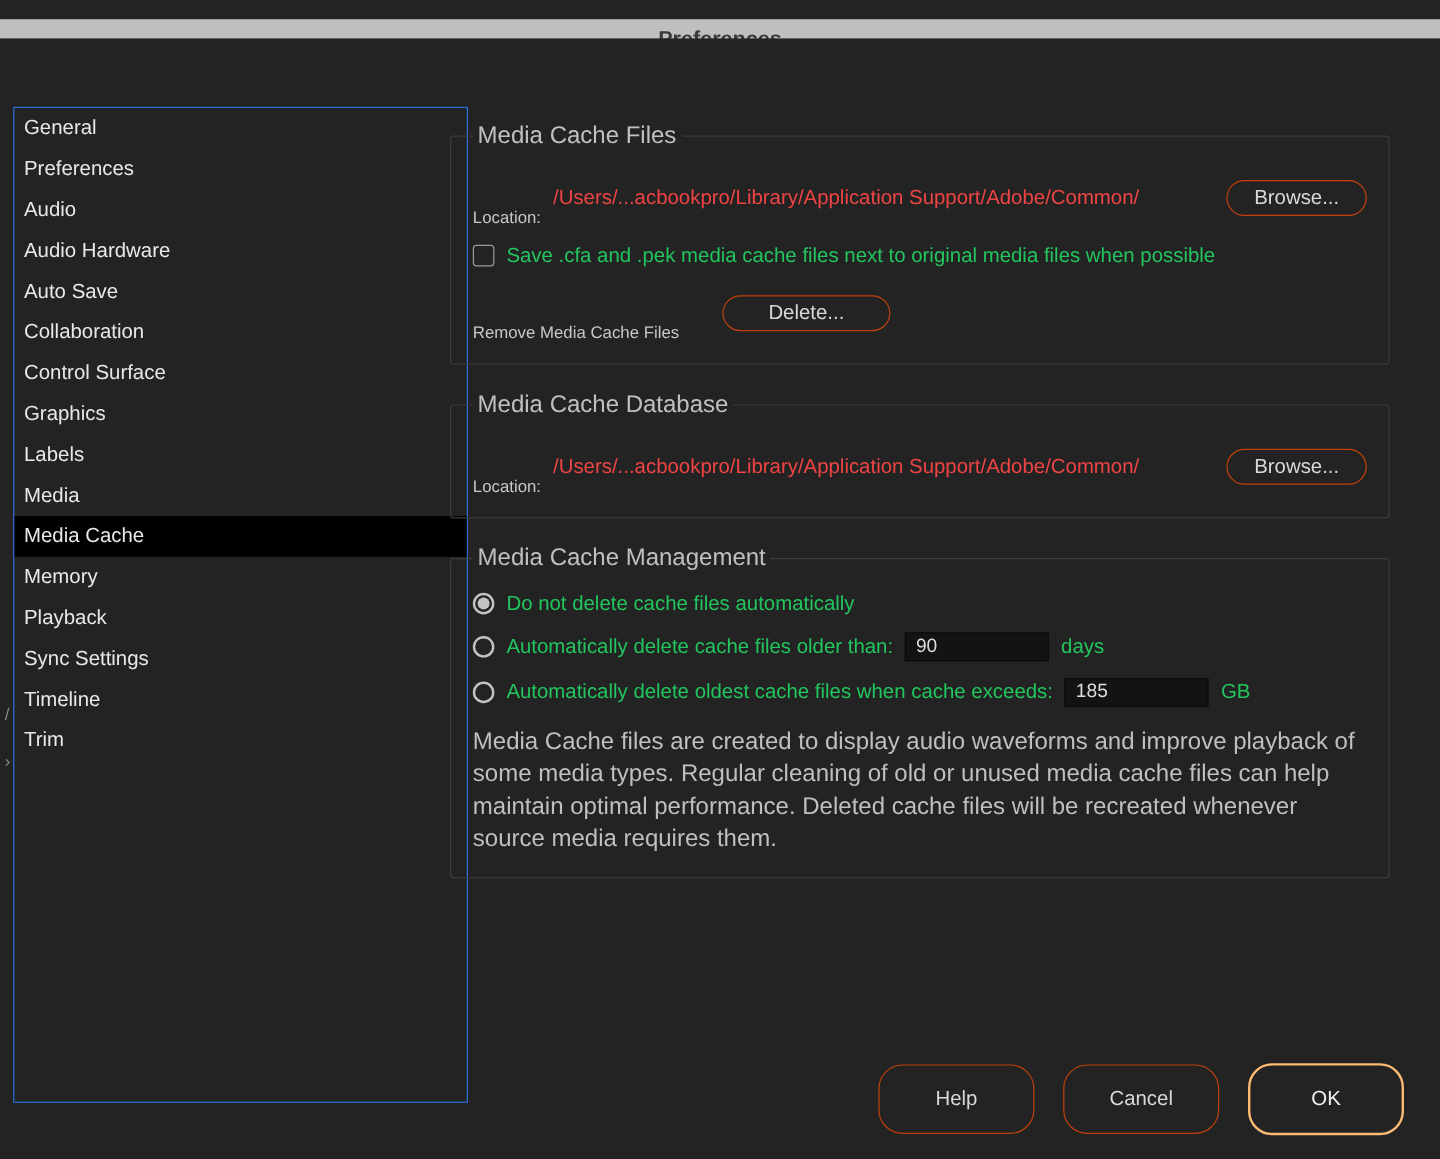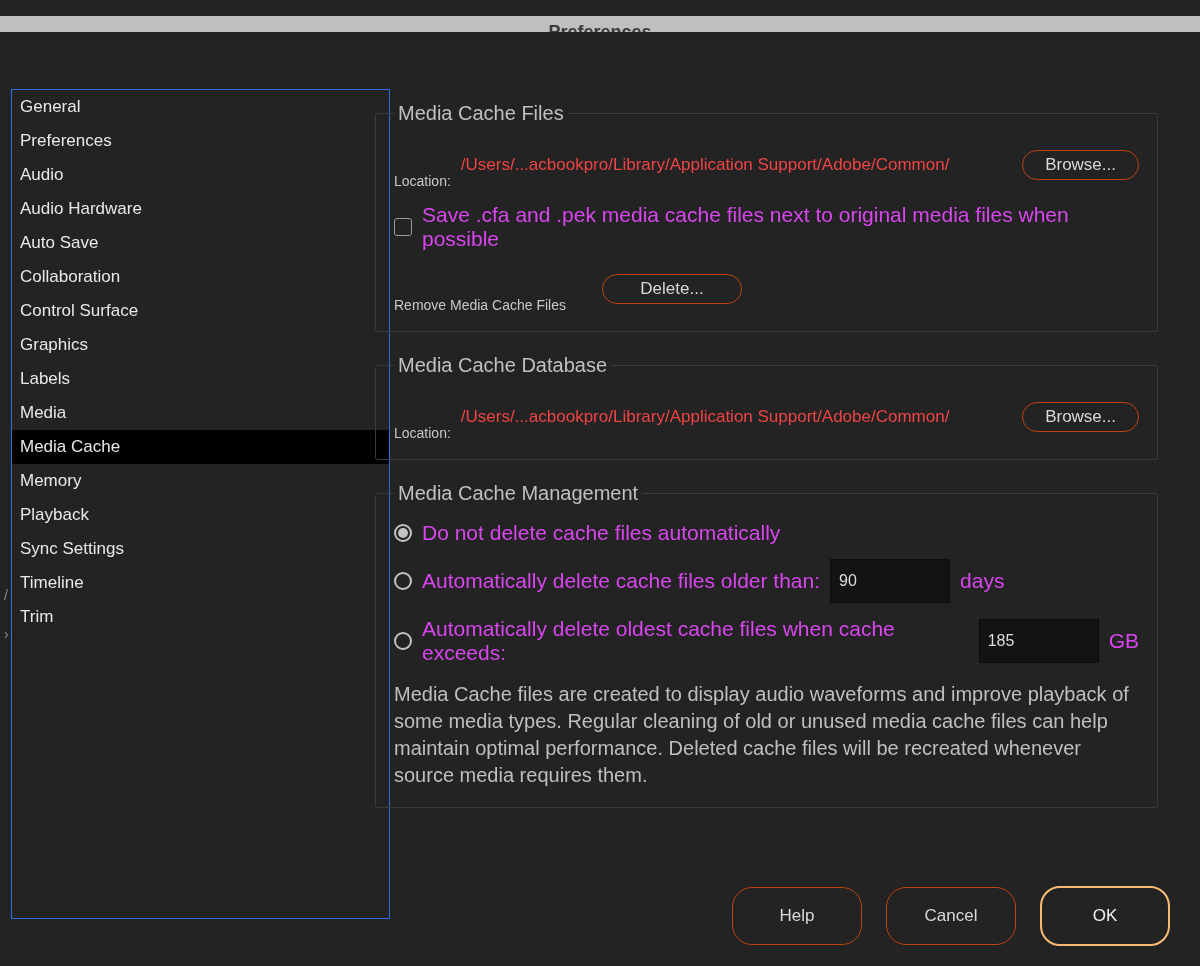--- a/index.html
+++ b/index.html
@@ -61,21 +61,21 @@
   fieldset.group > legend {
     padding:0 4px;
     font-size:20px;
     color:#c0c0c0;
     margin-left:0px;
   }
 
   .row { display:flex; align-items:center; gap:10px; margin-bottom:14px; }
   .label { color:#c8c8c8; font-size:14px; white-space:nowrap;margin-top:32px; }
   .path  { color:#ef4444; font-size:17px; flex:1 1 auto; overflow:hidden; text-overflow:ellipsis; white-space:nowrap; }
-  .control-label { color:#d946ef; font-size:21px; }
+  .control-label { color:#22c55e; font-size:17px; }
 
   .pill-btn {
     border:1px solid #c2410c;
     background:transparent;
     color:#d8d8d8;
     border-radius:20px;
     font-size:17px;
     padding:4px 22px;
     cursor:pointer;
     min-width:100px;
@@ -97,21 +97,21 @@
     display:inline-block;
     flex:none;
     position:relative;
   }
   .radio.selected::after{
     content:""; position:absolute; inset:2px;
     background:#c3c3c3; border-radius:50%;
   }
 
   .num-input {
-    width:120px; height:44px;
+    width:120px; height:24px;
     background:#131313;
     border:1px solid #0c0c0c;
     color:#dcdcdc;
     font-size:16px;
     padding:2px 8px;
   }
 
   .desc {
     margin-top:16px;
     font-size:20px;

